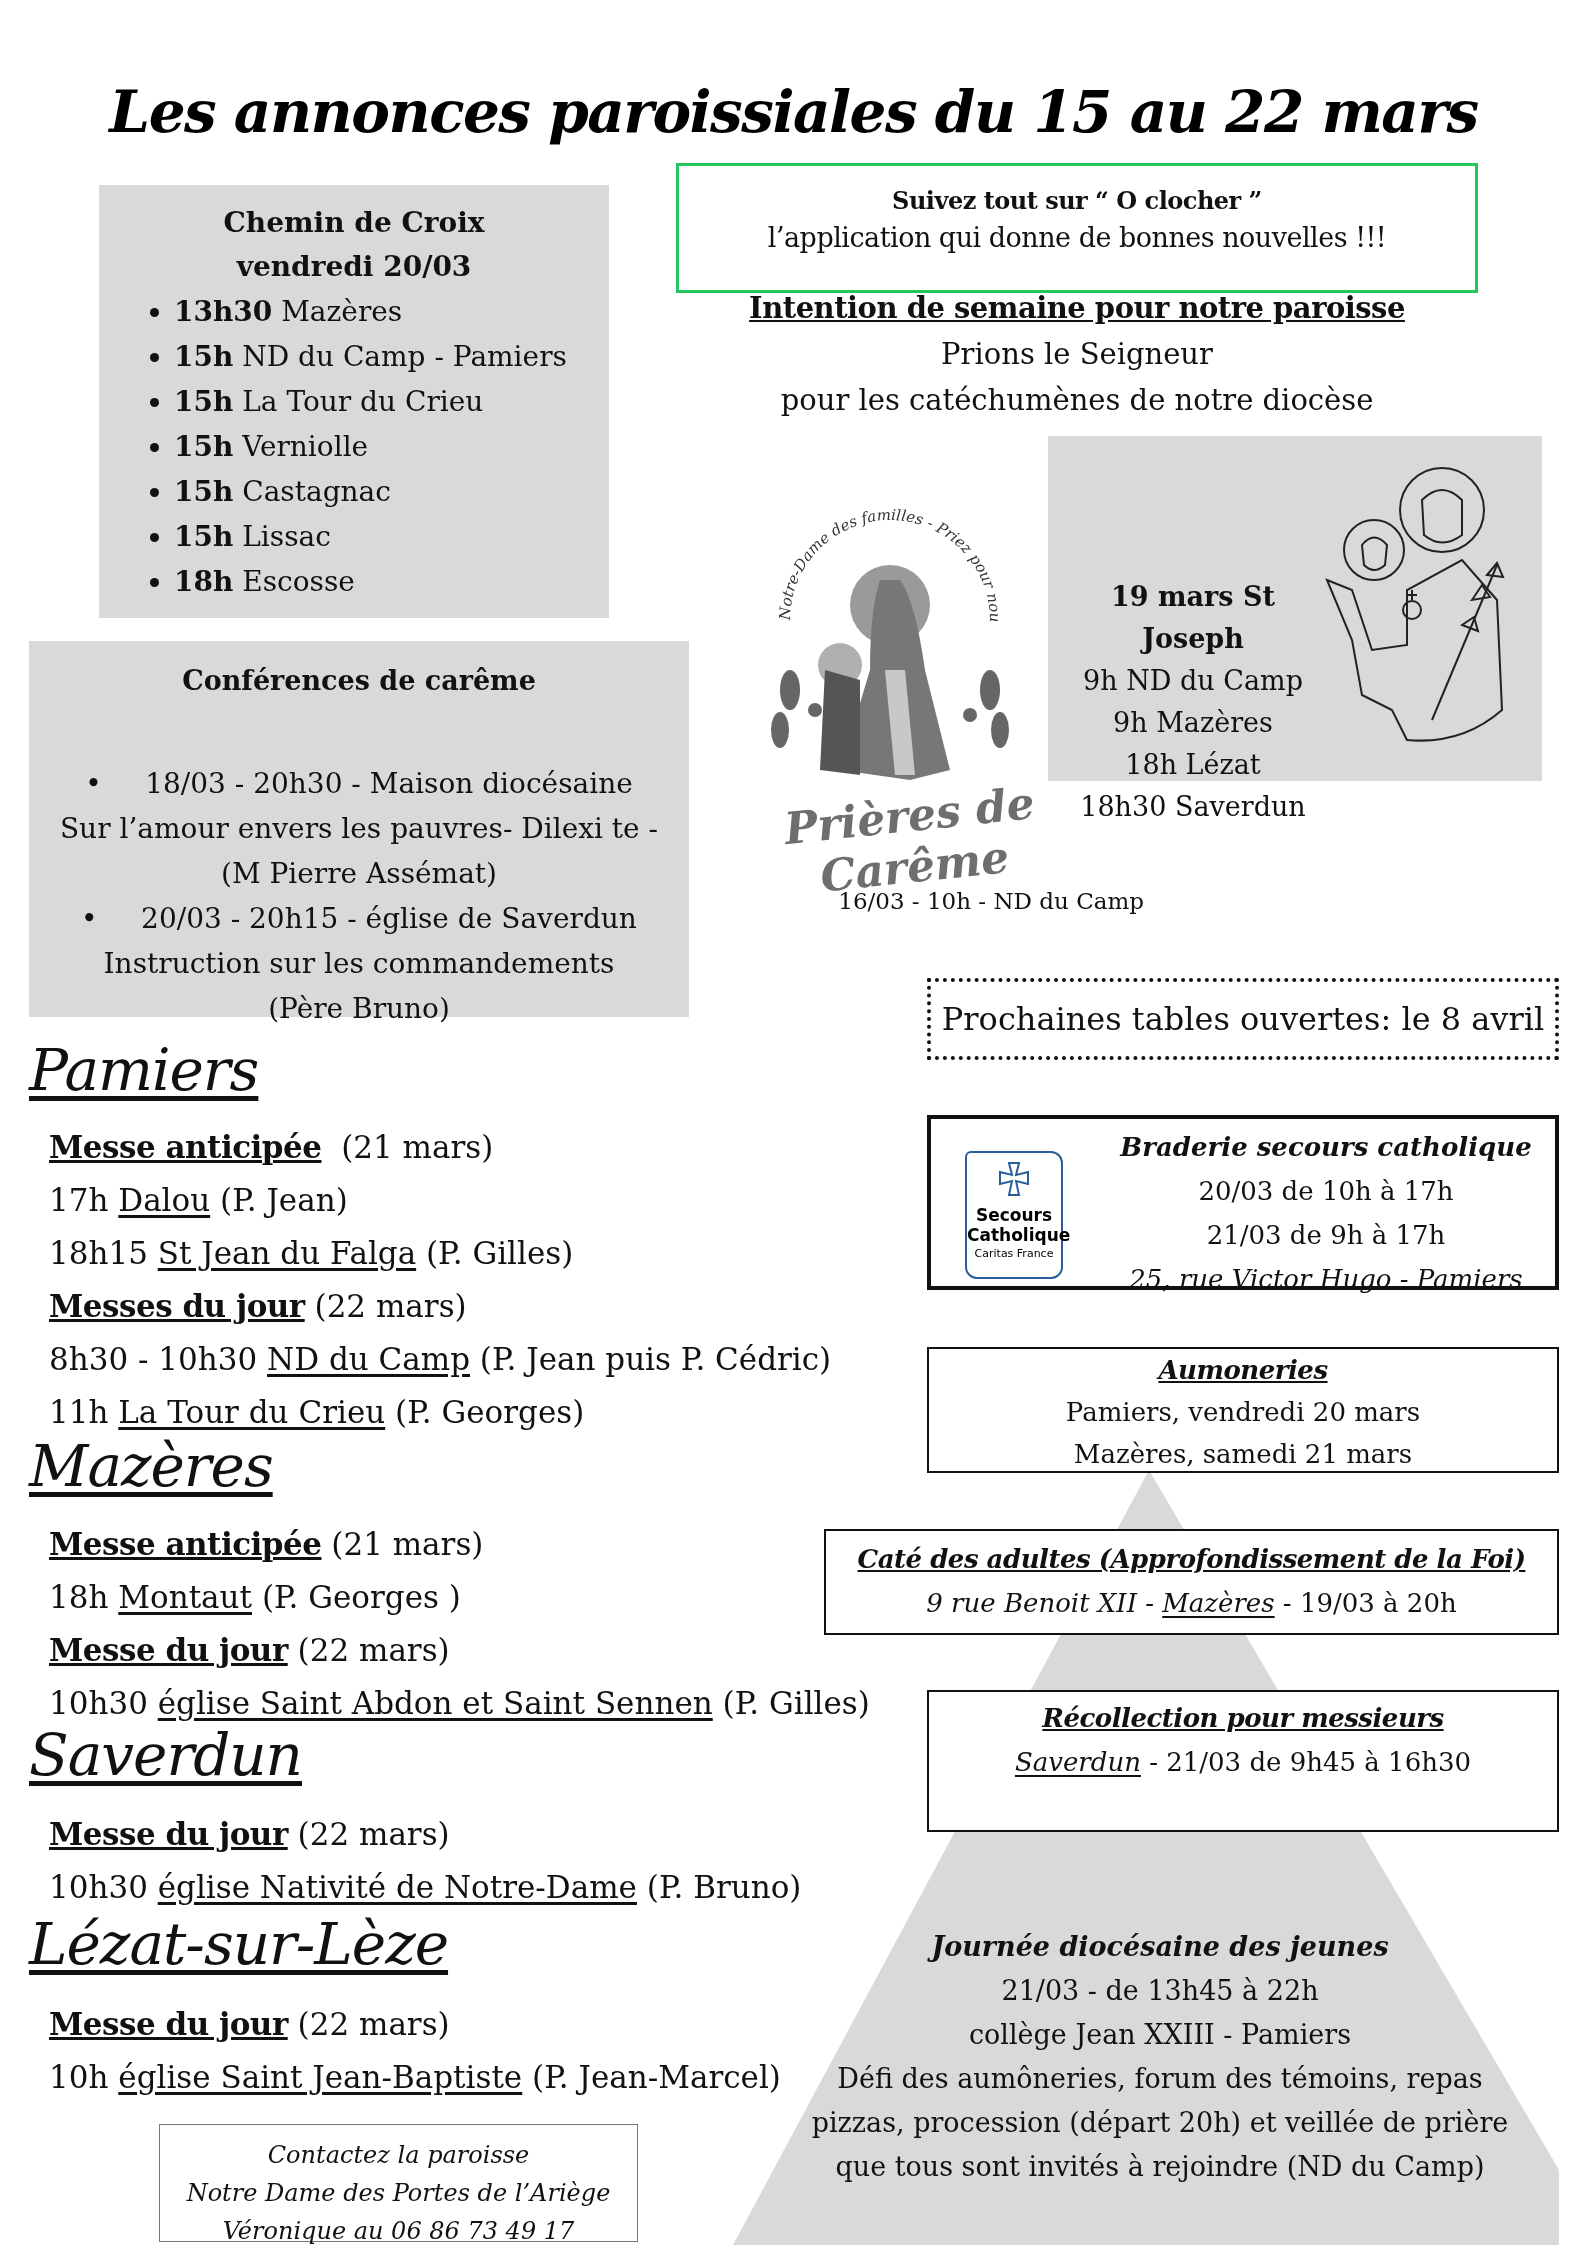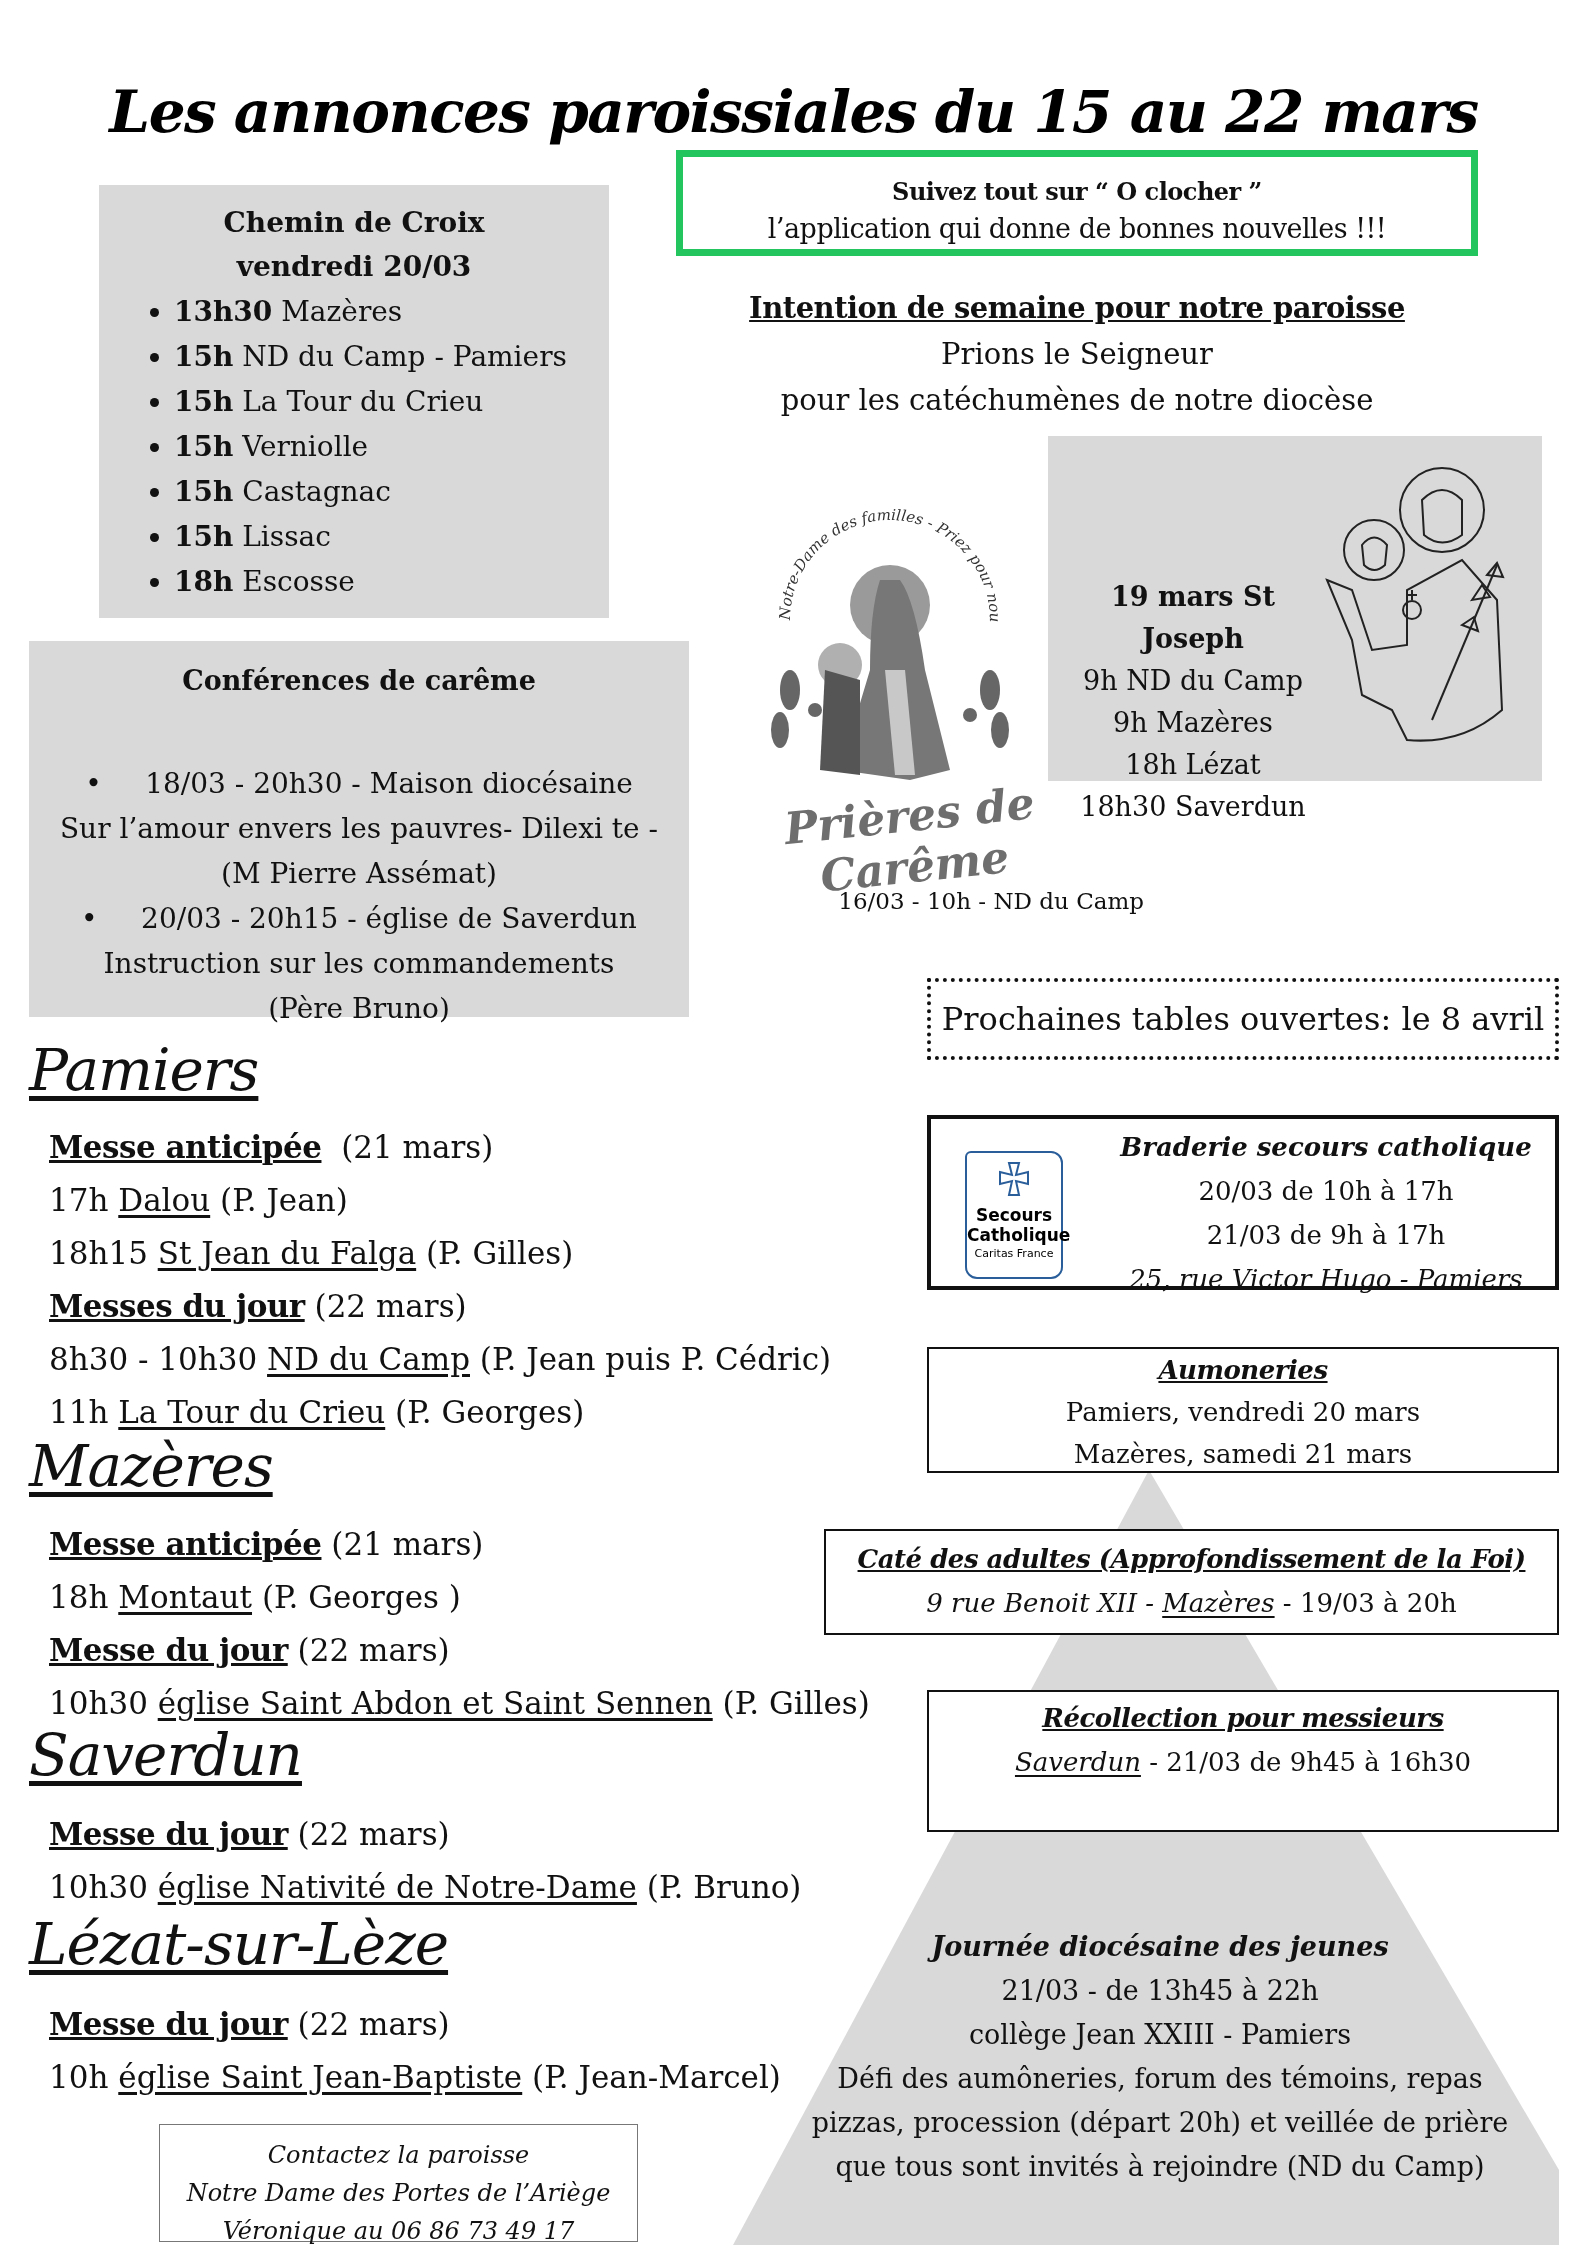--- a/index.html
+++ b/index.html
@@ -11,21 +11,21 @@
   .bold { font-weight: bold; }
   .u { text-decoration: underline; text-underline-offset: 4px; }
 
   
   #croix { left: 99px; top: 185px; width: 510px; height: 433px; }
   #croix .h { font-weight: bold; font-size: 28px; line-height: 44px; margin-top: 16px; }
   #croix ul { margin: 0; padding-left: 75px; list-style: disc; }
   #croix li { font-size: 28px; line-height: 45px; }
 
   
-  #clocher { left: 676px; top: 150px; width: 802px; height: 106px; border: 7px solid #22c55e; box-sizing: border-box; }
+  #clocher { left: 676px; top: 163px; width: 802px; height: 130px; border: 3px solid #22c55e; box-sizing: border-box; }
   #clocher .l1 { font-weight: bold; font-size: 24px; letter-spacing: -0.5px; margin-top: 18px; line-height: 34px; }
   #clocher .l2 { font-size: 27px; line-height: 40px; letter-spacing: -0.5px; }
 
   #intention { left: 676px; top: 285px; width: 802px; font-size: 29px; line-height: 46px; }
   #intention .h { font-weight: bold; text-decoration: underline; letter-spacing: -0.5px; }
 
   
   #conf { left: 29px; top: 641px; width: 660px; height: 376px; font-size: 28px; }
   #conf .h { font-weight: bold; font-size: 27px; margin-top: 20px; line-height: 40px; }
   #conf .body { margin-top: 60px; line-height: 45px; }

